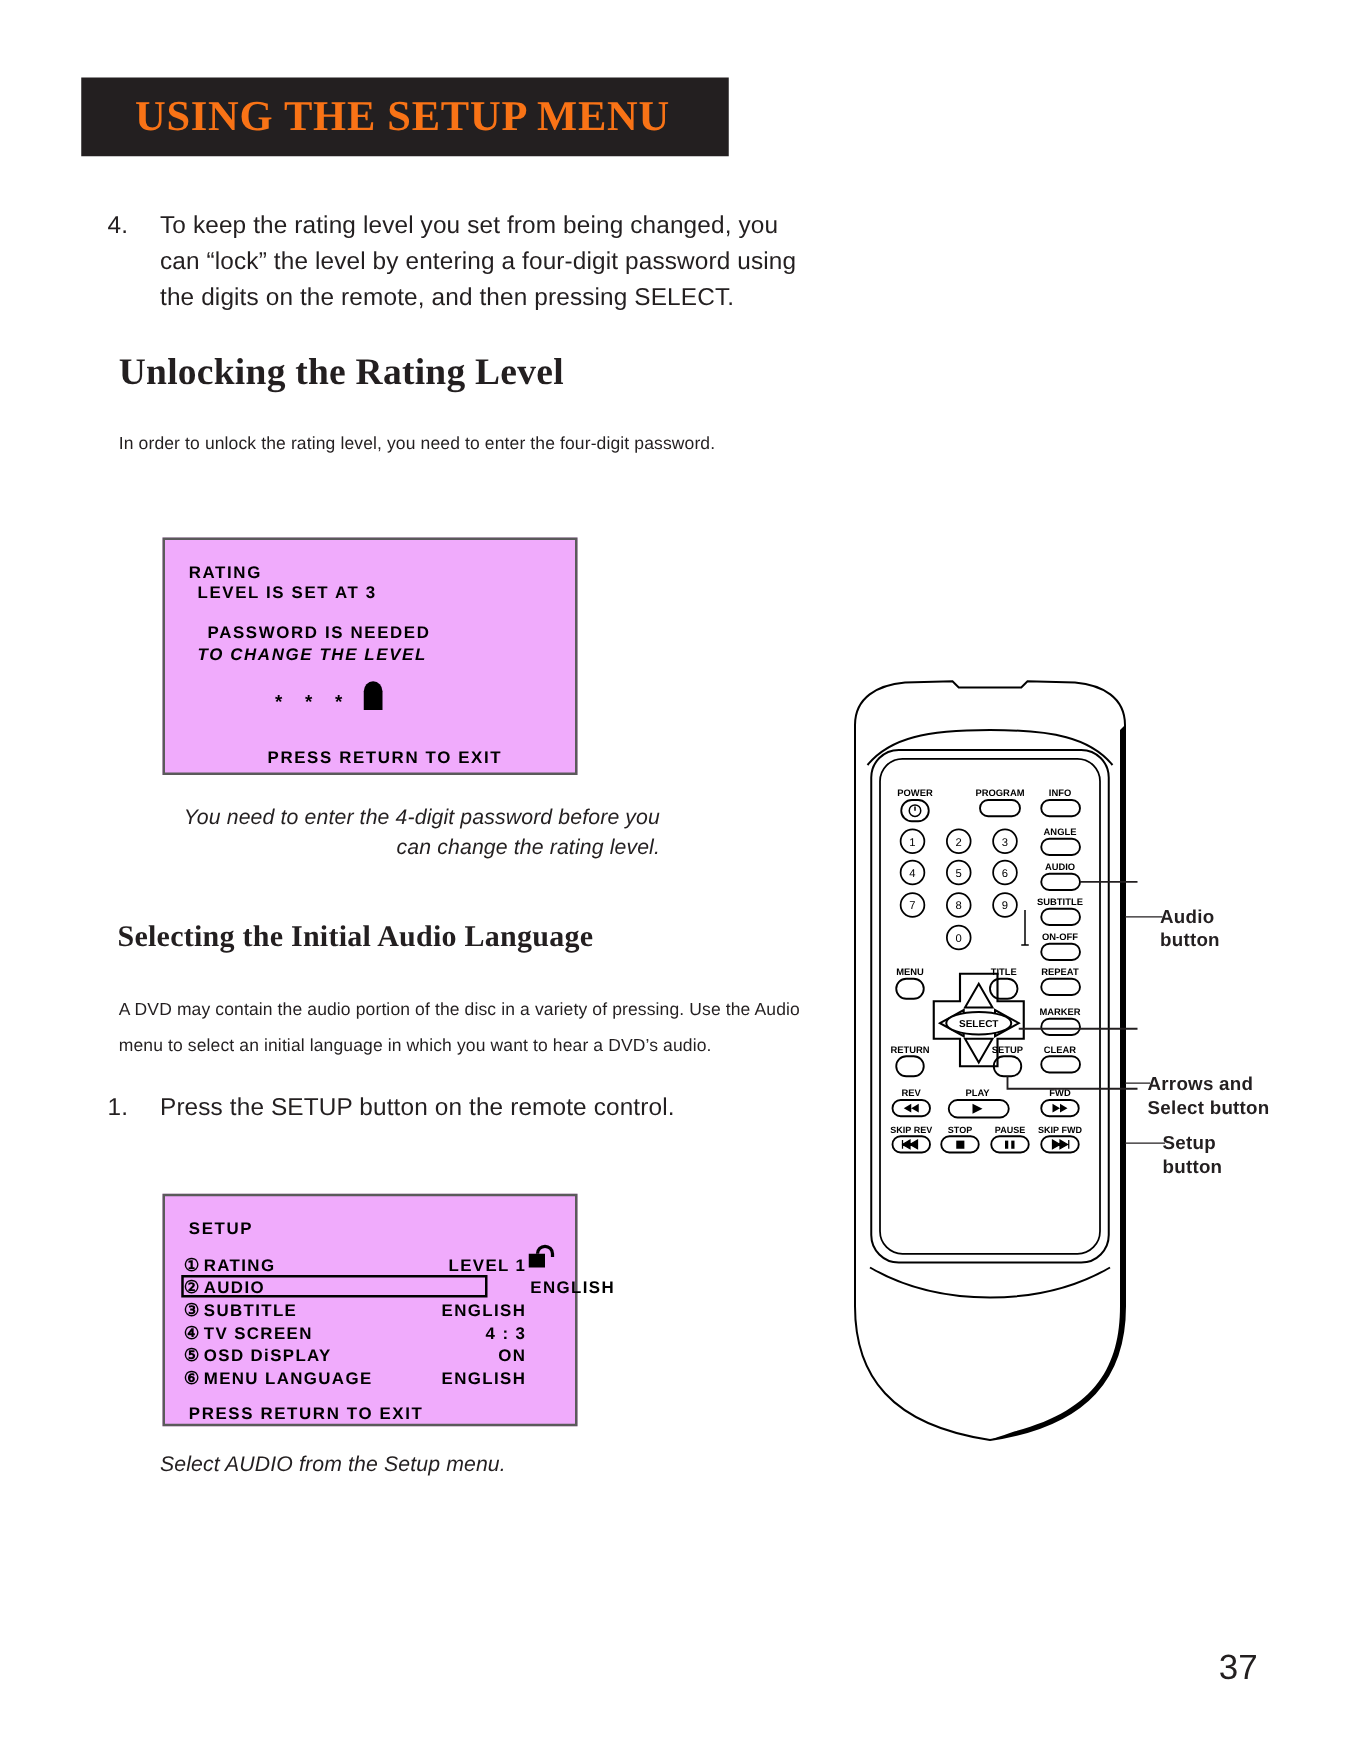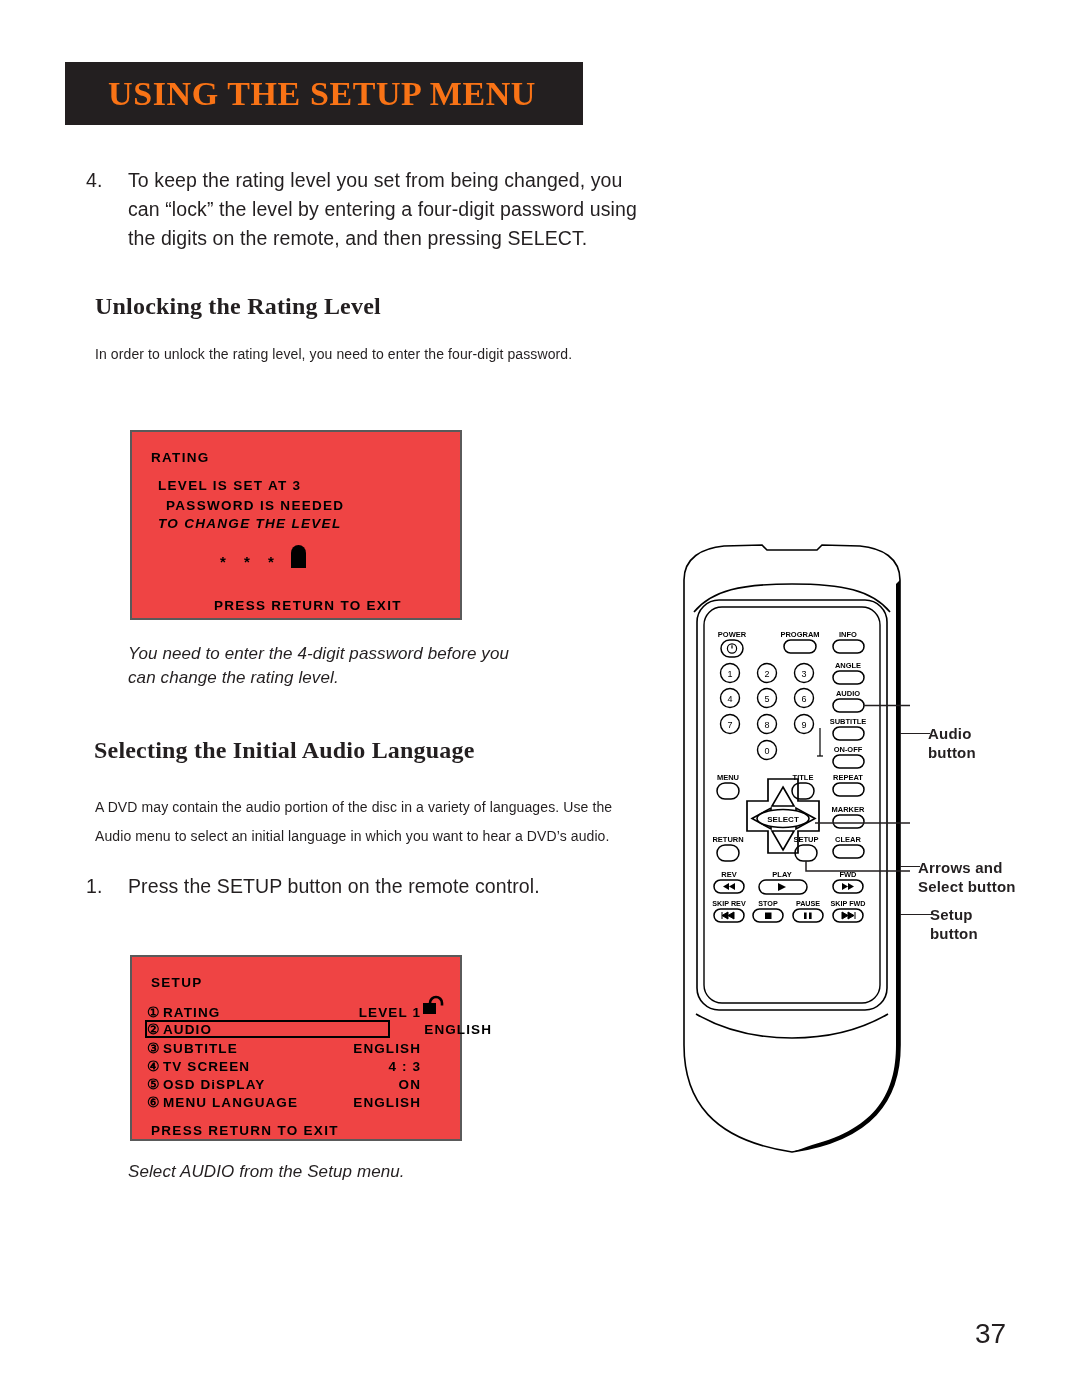--- a/index.html
+++ b/index.html
@@ -57,22 +57,22 @@
   #step-1 { left: 86px; top: 872px; width: 540px; }
 
   .section-heading {
     position: absolute;
     font-family: "Liberation Serif", serif;
     font-weight: bold;
     color: #231f20;
   }
   #heading-unlocking {
     left: 95px;
-    top: 293px;
-    font-size: 24px;
+    top: 281px;
+    font-size: 30px;
     letter-spacing: 0.2px;
   }
   #heading-audio-language {
     left: 94px;
     top: 737px;
     font-size: 24px;
     letter-spacing: 0.2px;
   }
 
   .para {
@@ -84,45 +84,45 @@
   #para-unlock { left: 95px; top: 340px; width: 495px; }
   #para-audio { left: 95px; top: 793px; width: 545px; }
 
   .caption {
     position: absolute;
     font-size: 17px;
     font-style: italic;
     line-height: 24px;
     letter-spacing: 0.1px;
   }
-  #caption-rating { left: 128px; top: 642px; width: 400px; }
+  #caption-rating { left: 128px; top: 642px; width: 400px; text-align: right; }
   #caption-setup { left: 128px; top: 1160px; width: 400px; }
 
   
   .osd-box {
     position: absolute;
-    background: #ef4444;
+    background: #f0abfc;
     border: 2px solid #5a5a5a;
     box-sizing: border-box;
   }
   #osd-rating { left: 130px; top: 430px; width: 332px; height: 190px; }
   #osd-setup  { left: 130px; top: 955px; width: 332px; height: 186px; }
 
   .osd-text {
     position: absolute;
     font-size: 13.5px;
     font-weight: bold;
     letter-spacing: 1.3px;
     color: #000;
     white-space: nowrap;
   }
 
   
   #r-rating      { left: 19px; top: 18px; }
-  #r-level       { left: 26px; top: 46px; }
+  #r-level       { left: 26px; top: 34px; }
   #r-pw-needed   { left: 34px; top: 66px; }
   #r-to-change   { left: 26px; top: 84px; font-style: italic; }
   #r-stars       { left: 88px; top: 121px; letter-spacing: 7px; font-size: 15px; }
   #r-press       { left: 82px; top: 166px; }
 
   .lock-closed {
     position: absolute;
     left: 158px;
     top: 112px;
     width: 17px;
@@ -246,21 +246,21 @@
   <div class="osd-text" id="r-stars">* * * *</div>
   <svg class="lock-closed" viewBox="0 0 17 25">
     <path d="M1 9 A7.5 8 0 0 1 16 9 L16 24 L1 24 Z" fill="#000"></path>
   </svg>
   <div class="osd-text" id="r-press">PRESS RETURN TO EXIT</div>
 </div>
 
 <div class="caption" id="caption-rating">You need to enter the  4-digit password before you can change the rating level.</div>
 
 <div class="section-heading" id="heading-audio-language">Selecting the Initial Audio Language</div>
-<div class="para" id="para-audio">A DVD may contain the audio portion of the disc in a variety of languages. Use the Audio menu to select an initial language in which you want to hear a DVD’s audio.</div>
+<div class="para" id="para-audio">A DVD may contain the audio portion of the disc in a variety of pressing. Use the Audio menu to select an initial language in which you want to hear a DVD’s audio.</div>
 
 <div class="numbered-step" id="step-1">
   <span class="num">1.</span>
   <span class="txt">Press the SETUP button on the remote control.</span>
 </div>
 
 <div class="osd-box" id="osd-setup">
   <div class="osd-text" id="s-title">SETUP</div>
 
   <div class="setup-row" id="sr0">

